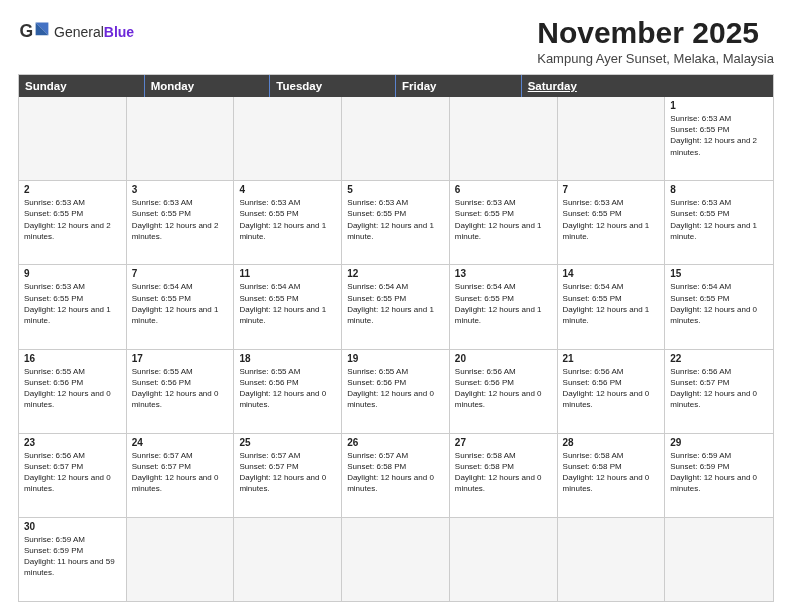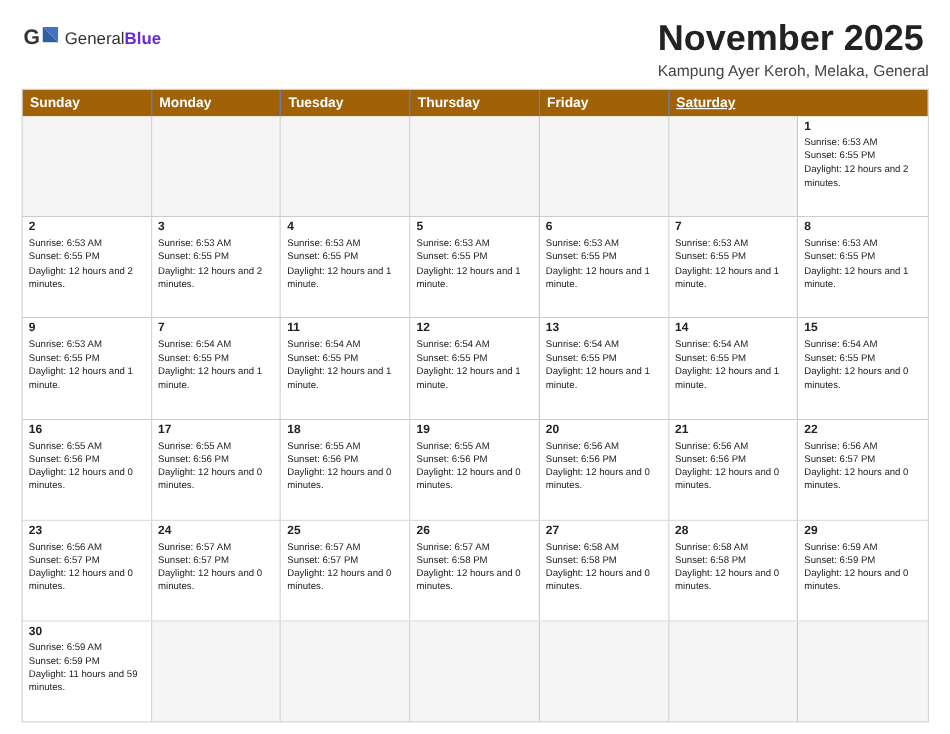--- a/index.html
+++ b/index.html
@@ -47,22 +47,22 @@
       margin-top: 2px;
     }
     .calendar {
       flex: 1;
       display: flex;
       flex-direction: column;
       border: 1px solid #ccc;
     }
     .cal-header {
       display: grid;
-      grid-template-columns: repeat(7, 1fr);
-      background: #a16207;
+      grid-template-columns: repeat(6, 1fr);
+      background: #404040;
     }
     .cal-header-cell {
       color: #fff;
       font-size: 11.5px;
       font-weight: bold;
       padding: 5px 6px;
       border-right: 1px solid #5a83cf;
     }
     .cal-header-cell:last-child { border-right: none; text-decoration: underline; }
     .cal-body {
@@ -114,30 +114,29 @@
         <polygon points="22,8 38,24 22,24" fill="#2E5FA3"></polygon>
       </svg>
       <div>
         <div style="font-size:14px;color:#333;line-height:1.2;">
           <span style="font-weight:normal;">General</span><span style="font-weight:bold;color:#6d28d9;">Blue</span>
         </div>
       </div>
     </div>
     <div class="title-area">
       <div class="month-title">November 2025</div>
-      <div class="location">Kampung Ayer Keroh, Melaka, General</div>
+      <div class="location">Kampung Ayer Sunset, Melaka, Malaysia</div>
     </div>
   </div>
 
   <div class="calendar">
     <div class="cal-header">
     <div class="cal-header-cell">Sunday</div>
         <div class="cal-header-cell">Monday</div>
         <div class="cal-header-cell">Tuesday</div>
-        <div class="cal-header-cell">Thursday</div>
         <div class="cal-header-cell">Friday</div>
         <div class="cal-header-cell">Saturday</div>
       </div>
     <div class="cal-body">
     <div class="cal-row">
           <div class="cal-cell empty"></div>
           <div class="cal-cell empty"></div>
           <div class="cal-cell empty"></div>
           <div class="cal-cell empty"></div>
           <div class="cal-cell empty"></div>

